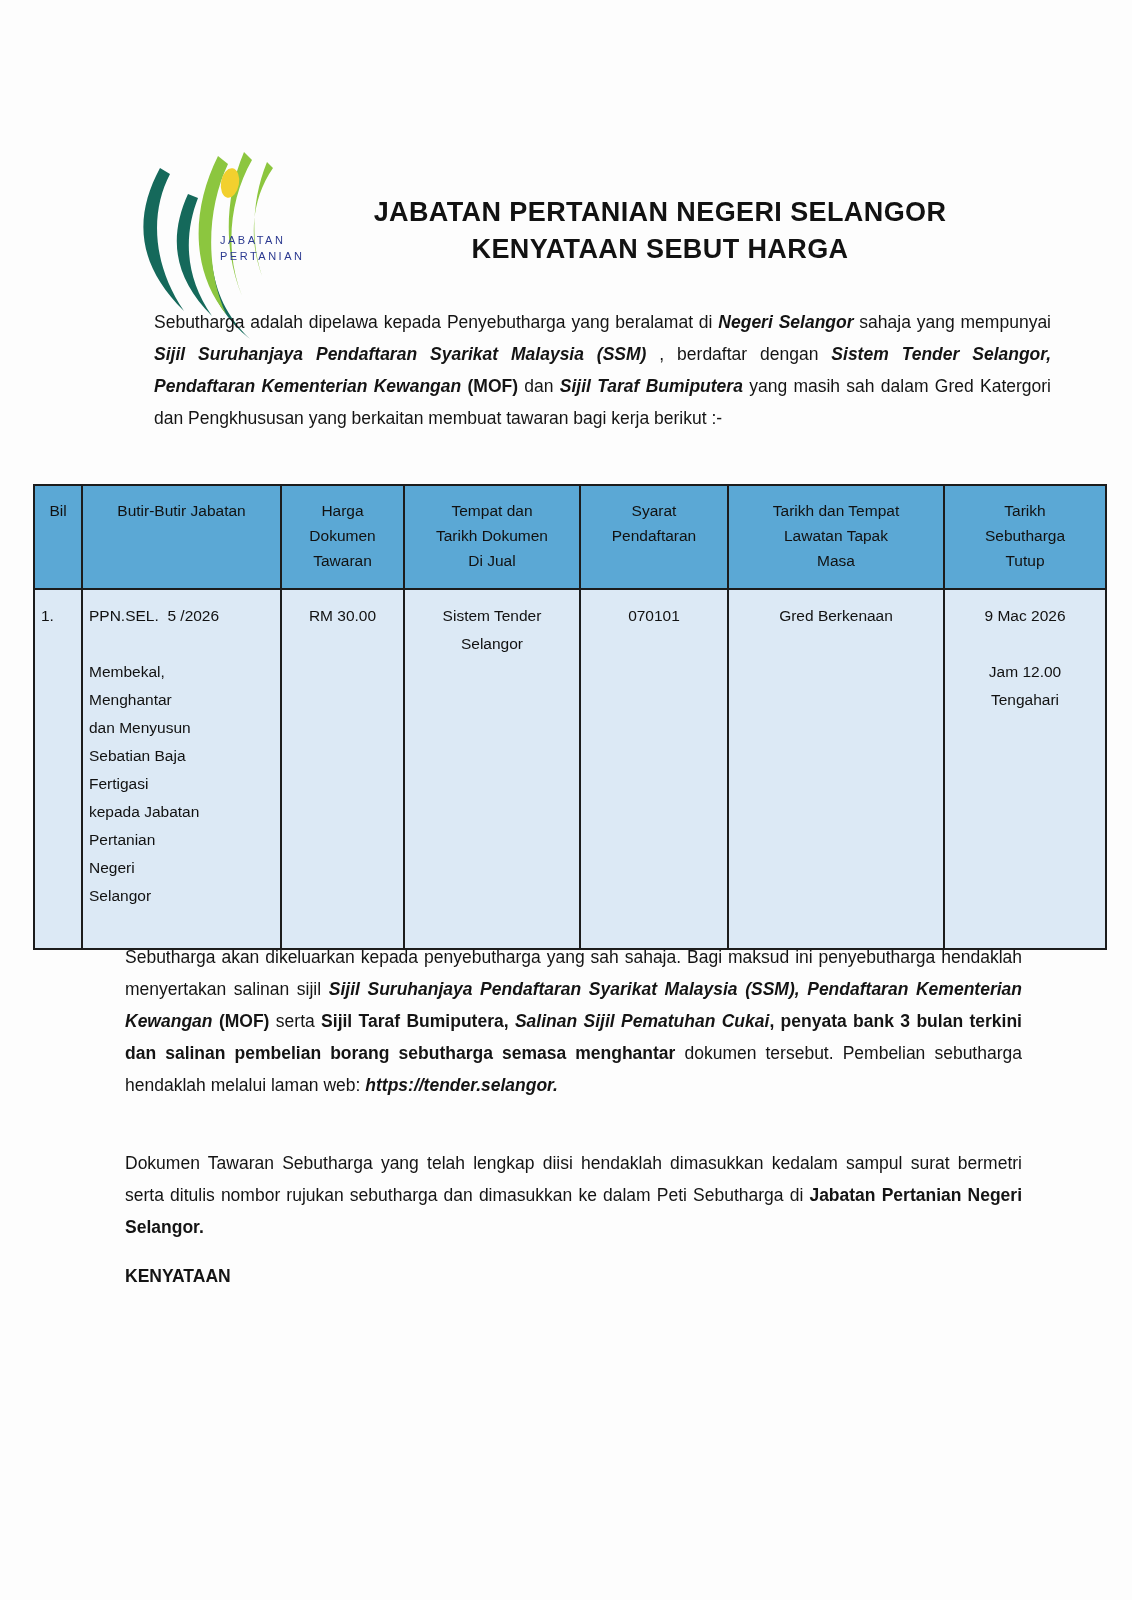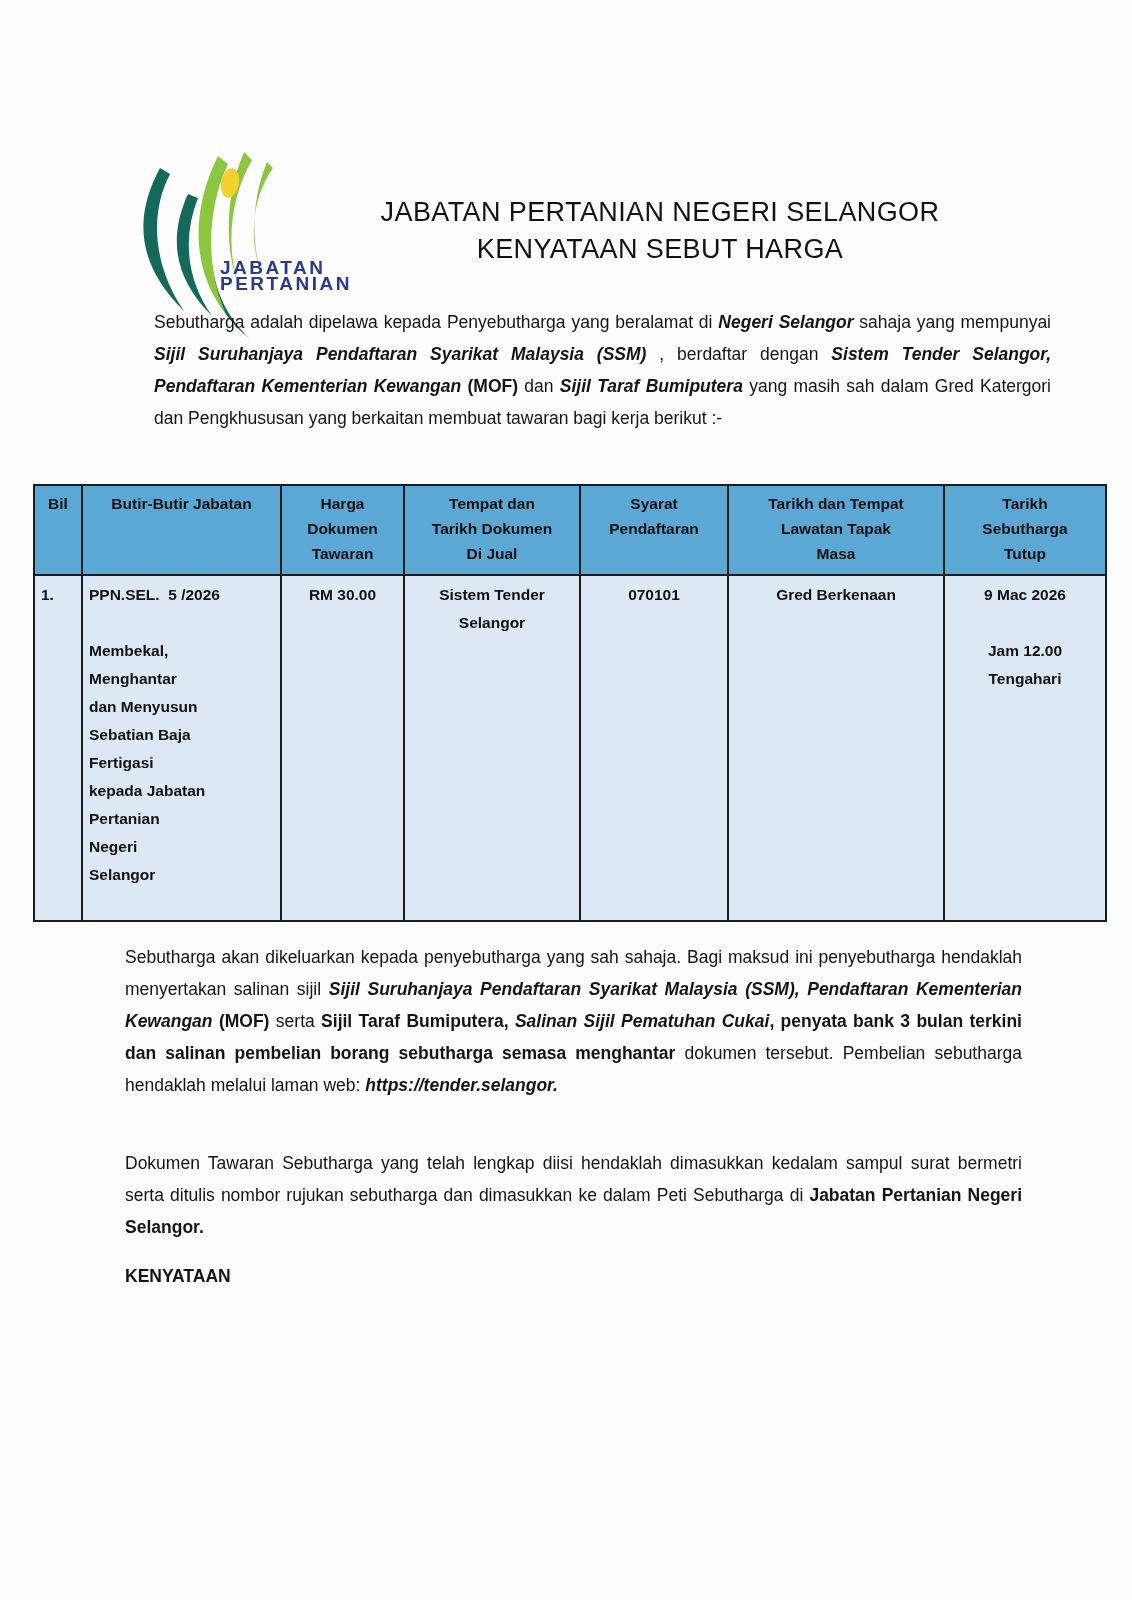--- a/index.html
+++ b/index.html
@@ -5,47 +5,47 @@
   html,body{margin:0;padding:0;background:#ffffff;}
   .page{
     position:relative;width:1132px;height:1600px;background:#fdfdfd;
     font-family:"Liberation Sans",sans-serif;color:#161616;overflow:hidden;
   }
   
   .logo{position:absolute;left:126px;top:146px;width:222px;height:190px;}
   .logo svg{position:absolute;left:0;top:0;}
   .logo-text{
     position:absolute;left:94px;top:86px;
-    color:var(--logo_navy);font-weight:bold;font-size:19px;
-    letter-spacing:2.5px;line-height:16px;white-space:nowrap;margin-top:28px;
+    color:var(--logo_navy);font-weight:normal;font-size:11px;
+    letter-spacing:2.5px;line-height:16px;white-space:nowrap;
   }
   .title-block{
     position:absolute;left:310px;top:194px;width:700px;text-align:center;
-    font-weight:normal;font-size:27px;line-height:37px;color:#121212;letter-spacing:0.4px;
+    font-weight:bold;font-size:27px;line-height:37px;color:#121212;letter-spacing:0.4px;
   }
   
   .para{
     position:absolute;left:125px;width:897px;
     font-size:17.5px;line-height:32px;text-align:justify;color:#141414;
   }
   #para-intro{top:306px;margin-left:29px;}
   #para-terms{top:941px;}
   #para-submit{top:1147px;}
   .signature{
     position:absolute;left:125px;top:1261px;
     font-weight:bold;font-size:17.5px;line-height:31px;color:#141414;
   }
   
   table.tender{
     position:absolute;left:33px;top:484px;width:1072px;
     border-collapse:collapse;table-layout:fixed;
   }
   table.tender th,table.tender td{
-    border:2px solid #1c1c1c;vertical-align:top;font-weight:bold;
-    padding:5px 6px;overflow:hidden;
+    border:2px solid #1c1c1c;vertical-align:top;font-weight:normal;
+    padding:12px 6px;overflow:hidden;
   }
   table.tender th{
     background:var(--header_bg);font-size:15.5px;line-height:25px;
     text-align:center;height:78px;color:#111;
   }
   table.tender td{
     background:var(--row_bg);font-size:15.5px;line-height:28px;
     height:334px;color:#111;white-space:pre-wrap;
   }
   td.cell-center{text-align:center;padding-top:28px;}

